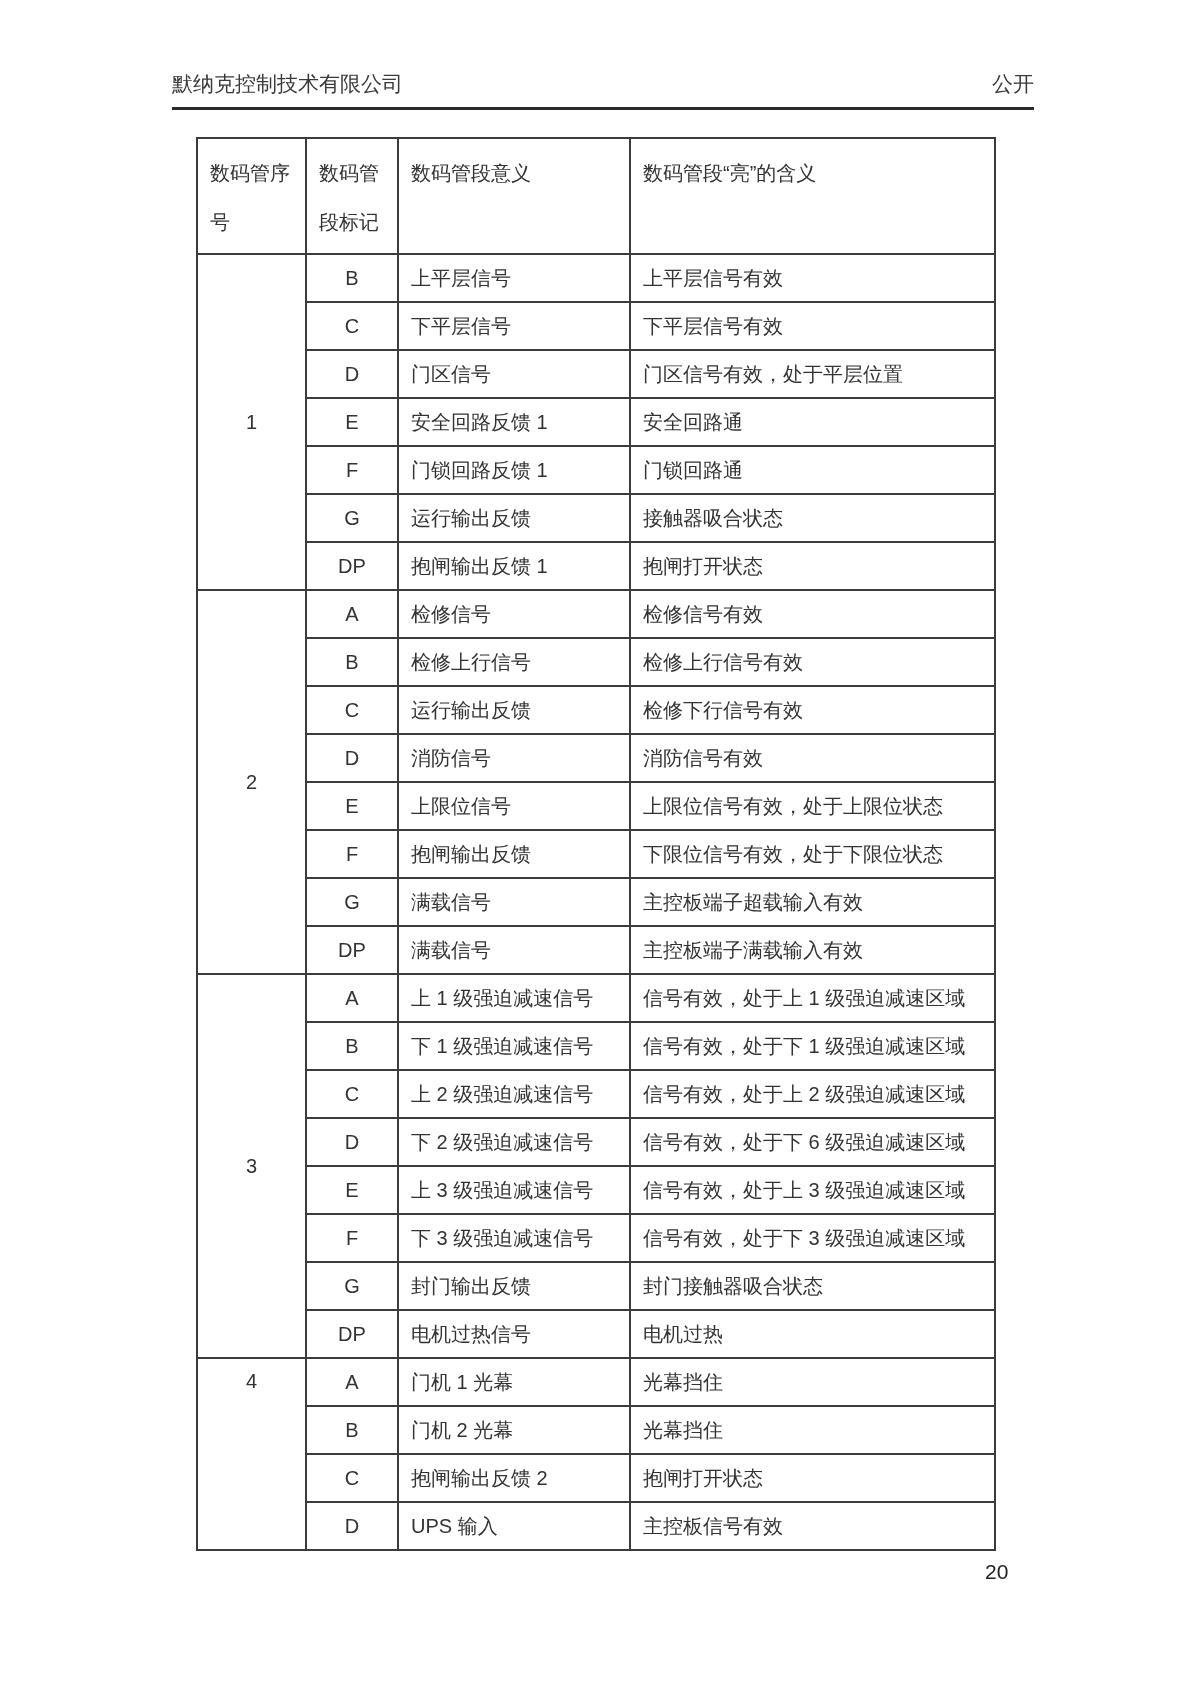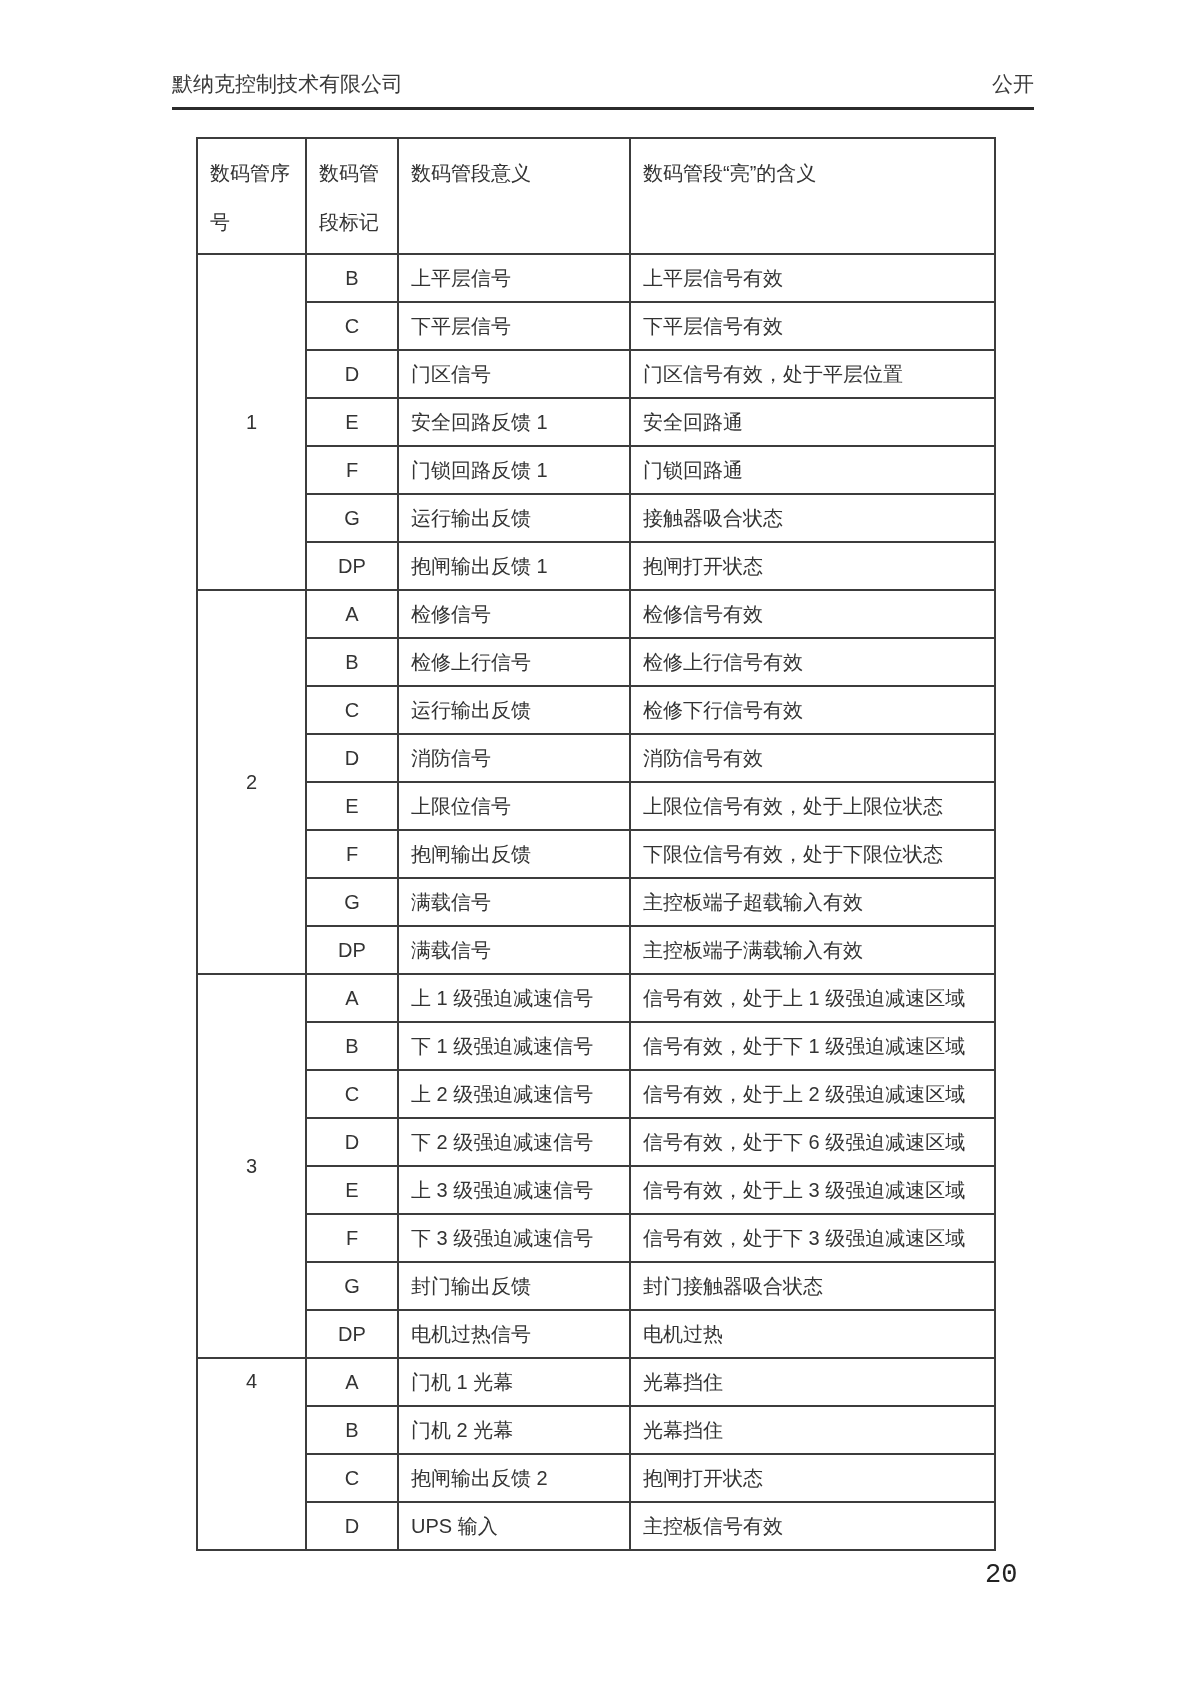--- a/index.html
+++ b/index.html
@@ -73,22 +73,22 @@
   td.c-meaning, td.c-lit {
     text-align: left;
     padding: 0 14px 0 12px;
     white-space: nowrap;
     overflow: hidden;
   }
   .page-number {
     position: absolute;
     top: 1560px;
     left: 985px;
-    font-family: Liberation Mono, monospace;
-    font-size: 27px;
+    font-family: Liberation Sans, sans-serif;
+    font-size: 21px;
     color: #222222;
   }
 </style>
 </head>
 <body>
 
 <div class="page">
 
   <div class="doc-header">
     <span>默纳克控制技术有限公司</span>

